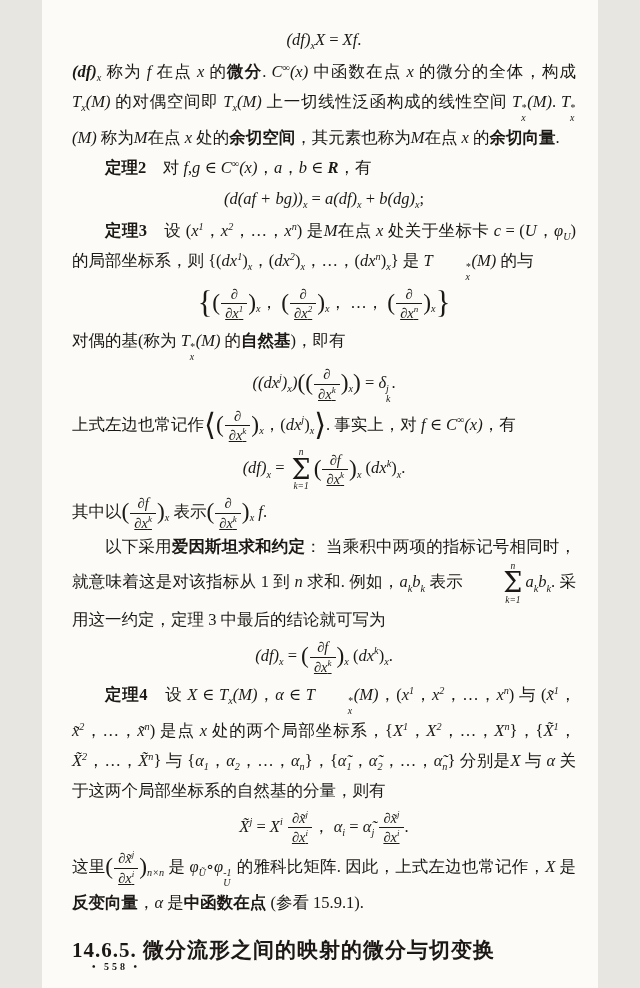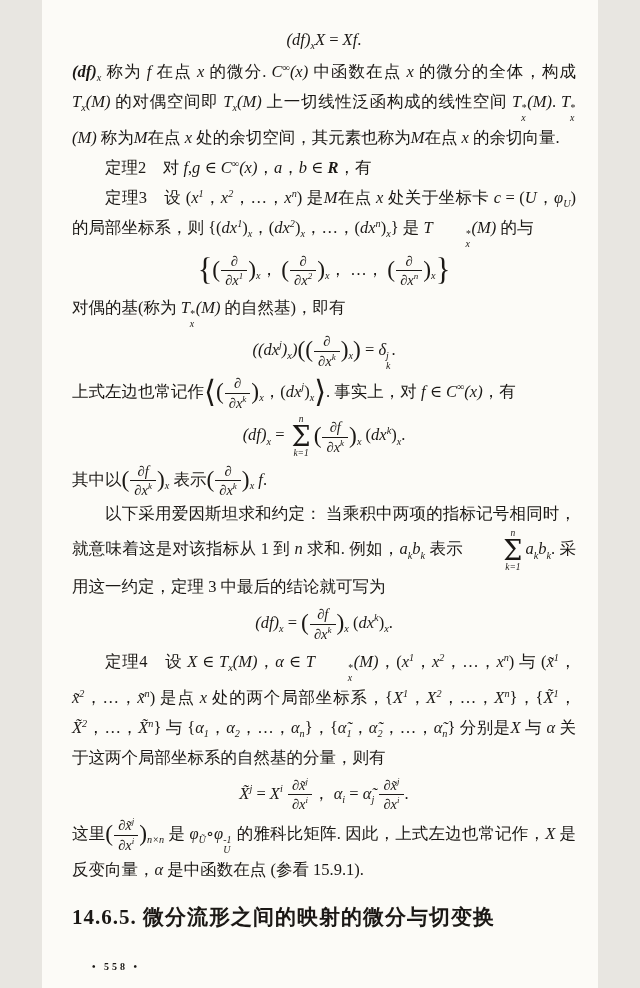--- a/index.html
+++ b/index.html
@@ -19,32 +19,32 @@
   .block.para{line-height:1.82;text-align:justify;}
   .block.para.indent{text-indent:2em;}
   .block.display{text-align:center;line-height:1.5;margin:4px 0;}
   .block.heading{
     font-size:21px;font-weight:bold;
     margin:18px 0 8px 0;letter-spacing:1px;line-height:1.4;
     font-family:"Liberation Serif","DejaVu Serif",serif;
   }
   .tk-txt{}
   .tk-it{font-style:italic;}
-  .tk-b{font-weight:normal;}
+  .tk-b{font-weight:bold;}
   .tk-bi{font-weight:bold;font-style:italic;}
   .tk-sup{font-size:0.62em;vertical-align:super;line-height:0;font-style:italic;}
   .tk-sub{font-size:0.62em;vertical-align:sub;line-height:0;font-style:italic;}
   .tk-big{font-size:1.42em;line-height:0;vertical-align:-0.1em;font-weight:400;}
   .tk-Big{font-size:1.85em;line-height:0;vertical-align:-0.15em;font-weight:400;}
   .tk-frac{
     display:inline-block;vertical-align:middle;text-align:center;
     font-size:0.88em;line-height:1.15;margin:0 1px;
   }
   .fr-num{display:block;border-bottom:1.4px solid #1b1815;padding:0 4px 1px 4px;}
-  .fr-den{display:block;padding:1px 4px 0 4px;}
+  .fr-den{display:block;padding:1px 4px 0 4px;text-decoration:underline;}
   .tk-sum{
     display:inline-flex;flex-direction:column;align-items:center;
     vertical-align:middle;line-height:1;margin:0 3px;
   }
   .sum-lim{font-size:9.5px;font-style:italic;line-height:1;}
   .sum-sigma{font-size:27px;line-height:0.9;font-family:"DejaVu Serif",serif;}
   .tk-ss{
     display:inline-flex;flex-direction:column;align-items:flex-start;
     vertical-align:-0.42em;line-height:1;font-size:0.6em;
     font-style:italic;margin:0 1px 0 0;
@@ -63,20 +63,21 @@
   <div>
       <div class="block display"><span class="tk-it">(df)</span><span class="tk-sub">x</span><span class="tk-it">X</span><span class="tk-txt"> = </span><span class="tk-it">Xf</span><span class="tk-txt">.</span></div>
       <div class="block para"><span class="tk-bi">(df)</span><span class="tk-sub">x</span><span class="tk-txt"> 称为 </span><span class="tk-it">f</span><span class="tk-txt"> 在点 </span><span class="tk-it">x</span><span class="tk-txt"> 的</span><span class="tk-b">微分</span><span class="tk-txt">. </span><span class="tk-it">C</span><span class="tk-sup">∞</span><span class="tk-it">(x)</span><span class="tk-txt"> 中函数在点 </span><span class="tk-it">x</span><span class="tk-txt"> 的微分的全体，构成 </span><span class="tk-it">T</span><span class="tk-sub">x</span><span class="tk-it">(M)</span><span class="tk-txt"> 的对偶空间即 </span><span class="tk-it">T</span><span class="tk-sub">x</span><span class="tk-it">(M)</span><span class="tk-txt"> 上一切线性泛函构成的线性空间 </span><span class="tk-it">T</span><span class="tk-ss">
           <span class="ss-sup">*</span>
           <span class="ss-sub">x</span>
         </span><span class="tk-it">(M)</span><span class="tk-txt">. </span><span class="tk-it">T</span><span class="tk-ss">
           <span class="ss-sup">*</span>
           <span class="ss-sub">x</span>
         </span><span class="tk-it">(M)</span><span class="tk-txt"> 称为</span><span class="tk-it">M</span><span class="tk-txt">在点 </span><span class="tk-it">x</span><span class="tk-txt"> 处的</span><span class="tk-b">余切空间</span><span class="tk-txt">，其元素也称为</span><span class="tk-it">M</span><span class="tk-txt">在点 </span><span class="tk-it">x</span><span class="tk-txt"> 的</span><span class="tk-b">余切向量</span><span class="tk-txt">.</span></div>
       <div class="block para indent"><span class="tk-b">定理2</span><span class="tk-txt">　对 </span><span class="tk-it">f</span><span class="tk-txt">,</span><span class="tk-it">g</span><span class="tk-txt"> ∈ </span><span class="tk-it">C</span><span class="tk-sup">∞</span><span class="tk-it">(x)</span><span class="tk-txt">，</span><span class="tk-it">a</span><span class="tk-txt">，</span><span class="tk-it">b</span><span class="tk-txt"> ∈ </span><span class="tk-bi">R</span><span class="tk-txt">，有</span></div>
+      <div class="block display"><span class="tk-it">(d(af + bg))</span><span class="tk-sub">x</span><span class="tk-txt"> = </span><span class="tk-it">a(df)</span><span class="tk-sub">x</span><span class="tk-txt"> + </span><span class="tk-it">b(dg)</span><span class="tk-sub">x</span><span class="tk-txt">;</span></div>
       <div class="block para indent"><span class="tk-b">定理3</span><span class="tk-txt">　设 (</span><span class="tk-it">x</span><span class="tk-sup">1</span><span class="tk-txt">，</span><span class="tk-it">x</span><span class="tk-sup">2</span><span class="tk-txt">，…，</span><span class="tk-it">x</span><span class="tk-sup">n</span><span class="tk-txt">) 是</span><span class="tk-it">M</span><span class="tk-txt">在点 </span><span class="tk-it">x</span><span class="tk-txt"> 处关于坐标卡 </span><span class="tk-it">c</span><span class="tk-txt"> = (</span><span class="tk-it">U</span><span class="tk-txt">，</span><span class="tk-it">φ</span><span class="tk-sub">U</span><span class="tk-txt">) 的局部坐标系，则 {(</span><span class="tk-it">dx</span><span class="tk-sup">1</span><span class="tk-txt">)</span><span class="tk-sub">x</span><span class="tk-txt">，(</span><span class="tk-it">dx</span><span class="tk-sup">2</span><span class="tk-txt">)</span><span class="tk-sub">x</span><span class="tk-txt">，…，(</span><span class="tk-it">dx</span><span class="tk-sup">n</span><span class="tk-txt">)</span><span class="tk-sub">x</span><span class="tk-txt">} 是 </span><span class="tk-it">T</span><span class="tk-ss">
           <span class="ss-sup">*</span>
           <span class="ss-sub">x</span>
         </span><span class="tk-it">(M)</span><span class="tk-txt"> 的与</span></div>
       <div class="block display"><span class="tk-Big">{</span><span class="tk-big">(</span><span class="tk-frac"><span class="fr-num"><span class="tk-it">∂</span></span><span class="fr-den"><span class="tk-it">∂x</span><span class="tk-sup">1</span></span></span><span class="tk-big">)</span><span class="tk-sub">x</span><span class="tk-txt">， </span><span class="tk-big">(</span><span class="tk-frac"><span class="fr-num"><span class="tk-it">∂</span></span><span class="fr-den"><span class="tk-it">∂x</span><span class="tk-sup">2</span></span></span><span class="tk-big">)</span><span class="tk-sub">x</span><span class="tk-txt">， …， </span><span class="tk-big">(</span><span class="tk-frac"><span class="fr-num"><span class="tk-it">∂</span></span><span class="fr-den"><span class="tk-it">∂x</span><span class="tk-sup">n</span></span></span><span class="tk-big">)</span><span class="tk-sub">x</span><span class="tk-Big">}</span></div>
       <div class="block para"><span class="tk-txt">对偶的基(称为 </span><span class="tk-it">T</span><span class="tk-ss">
           <span class="ss-sup">*</span>
           <span class="ss-sub">x</span>
         </span><span class="tk-it">(M)</span><span class="tk-txt"> 的</span><span class="tk-b">自然基</span><span class="tk-txt">)，即有</span></div>
       <div class="block display"><span class="tk-it">((dx</span><span class="tk-sup">j</span><span class="tk-it">)</span><span class="tk-sub">x</span><span class="tk-it">)</span><span class="tk-big">(</span><span class="tk-big">(</span><span class="tk-frac"><span class="fr-num"><span class="tk-it">∂</span></span><span class="fr-den"><span class="tk-it">∂x</span><span class="tk-sup">k</span></span></span><span class="tk-big">)</span><span class="tk-sub">x</span><span class="tk-big">)</span><span class="tk-txt"> = </span><span class="tk-it">δ</span><span class="tk-ss">

